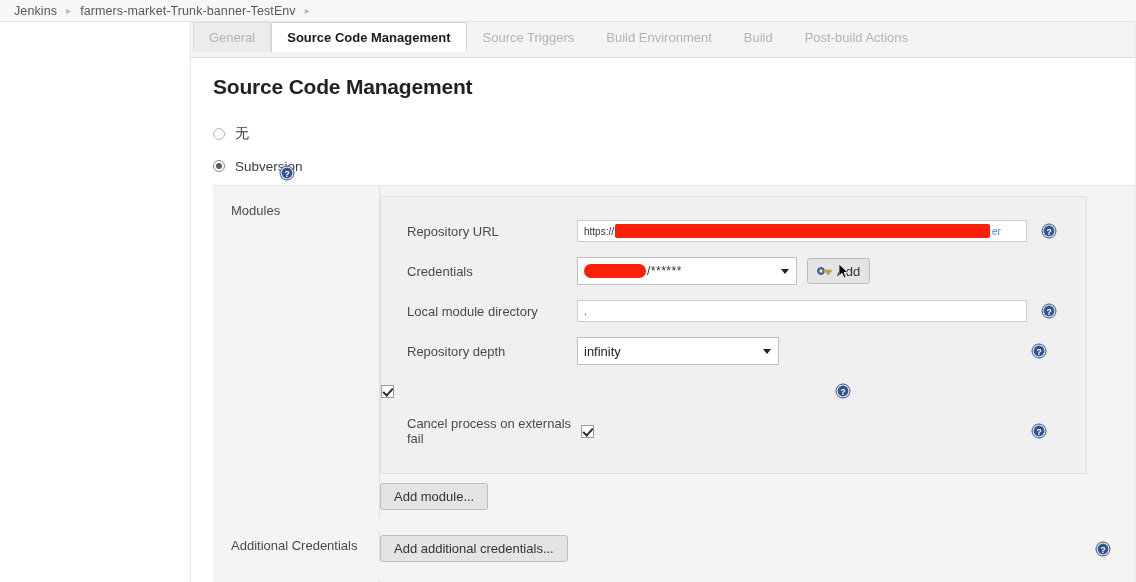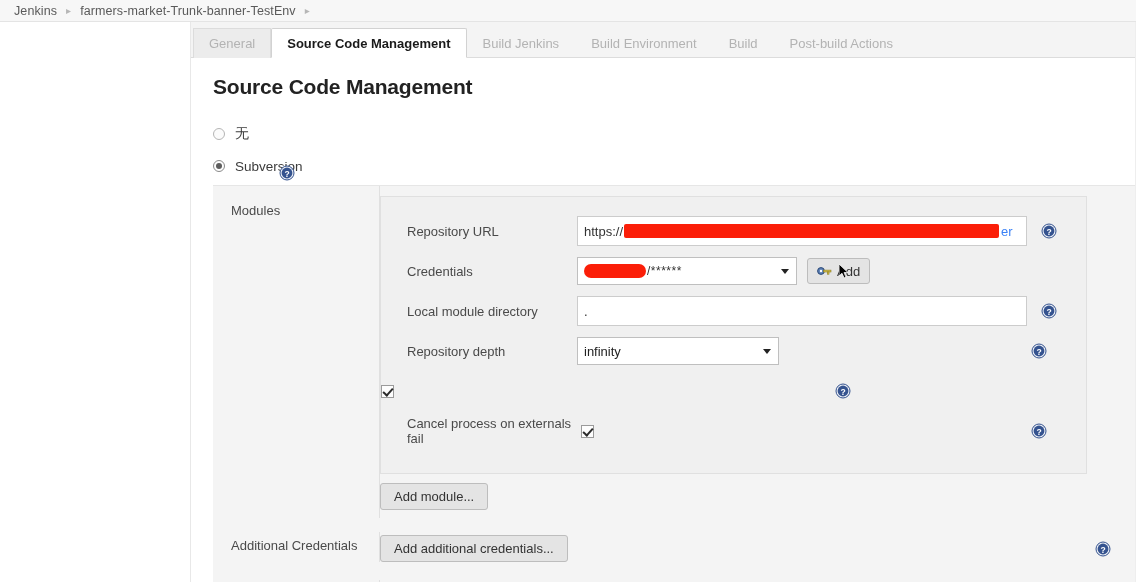--- a/index.html
+++ b/index.html
@@ -59,21 +59,20 @@
     border-right: 1px solid #eeeeee;
     overflow: hidden;
   }
 
   
   .tab-bar {
     height: 36px;
     background: #f4f4f4;
     border-bottom: 1px solid #dcdcdc;
     display: flex;
-    align-items: flex-end;
     padding-left: 2px;
     box-sizing: border-box;
   }
   .tab {
     height: 30px;
     line-height: 30px;
     padding: 0 15px;
     font-size: 13px;
     color: #b3b3b3;
     white-space: nowrap;
@@ -209,25 +208,25 @@
     color: #4a4a4a;
   }
   .field-control {
     flex: 1 1 auto;
     display: flex;
     align-items: center;
     position: relative;
   }
 
   input.txt, .fauxinput {
-    height: 30px;
+    height: 22px;
     border: 1px solid #ccc;
     background: #ffffff;
     font-family: "Liberation Sans", sans-serif;
-    font-size: 13px;
+    font-size: 10px;
     color: #333;
     padding: 0 6px;
     box-sizing: border-box;
     outline: none;
   }
   .fauxinput {
     display: flex;
     align-items: center;
     overflow: hidden;
     position: relative;
@@ -397,21 +396,21 @@
   <div class="content">
 
     <div class="tab-bar">
       <div class="tab inactive-shaded">
         <span>General</span>
       </div>
       <div class="tab active">
         <span>Source Code Management</span>
       </div>
       <div class="tab">
-        <span>Build Jenkins</span>
+        <span>Source Triggers</span>
       </div>
       <div class="tab">
         <span>Build Environment</span>
       </div>
       <div class="tab">
         <span>Build</span>
       </div>
       <div class="tab">
         <span>Post-build Actions</span>
       </div>

